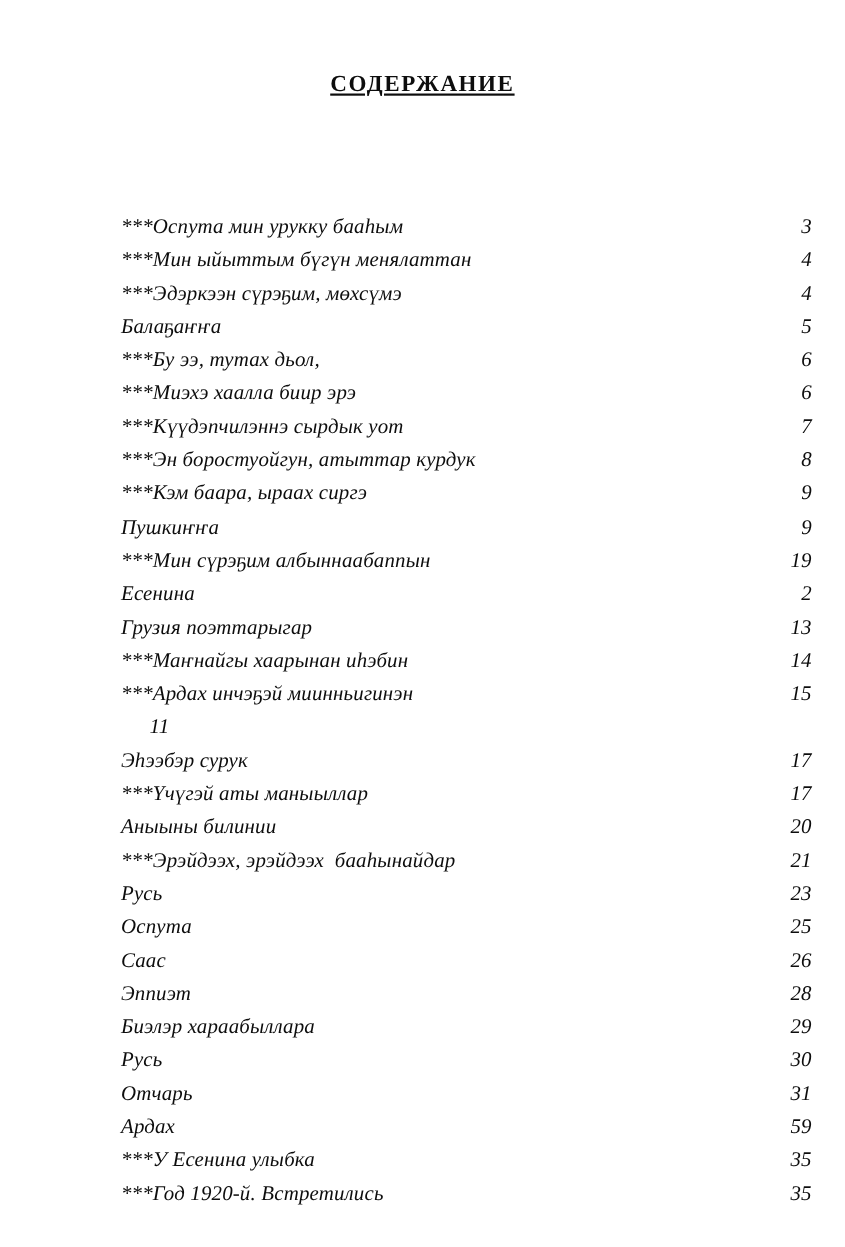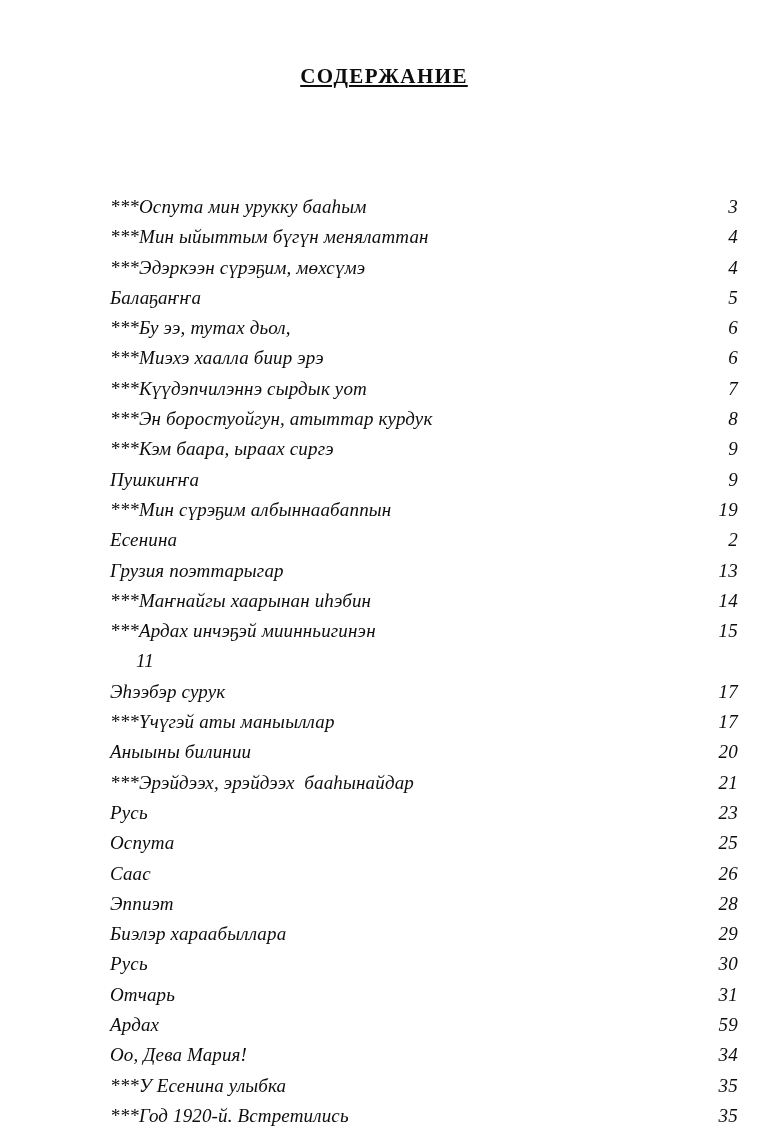--- a/index.html
+++ b/index.html
@@ -172,24 +172,20 @@
       </li>
       <li class="toc-row">
         <span class="toc-label">Отчарь</span>
         <span class="toc-page">31</span>
       </li>
       <li class="toc-row">
         <span class="toc-label">Ардах</span>
         <span class="toc-page">59</span>
       </li>
       <li class="toc-row">
-        <span class="toc-label">Оо, Дева Мария!</span>
-        <span class="toc-page">34</span>
-      </li>
-      <li class="toc-row">
         <span class="toc-label">***У Есенина улыбка</span>
         <span class="toc-page">35</span>
       </li>
       <li class="toc-row">
         <span class="toc-label">***Год 1920-й. Встретились</span>
         <span class="toc-page">35</span>
       </li>
     </ul>
 </div>
 

